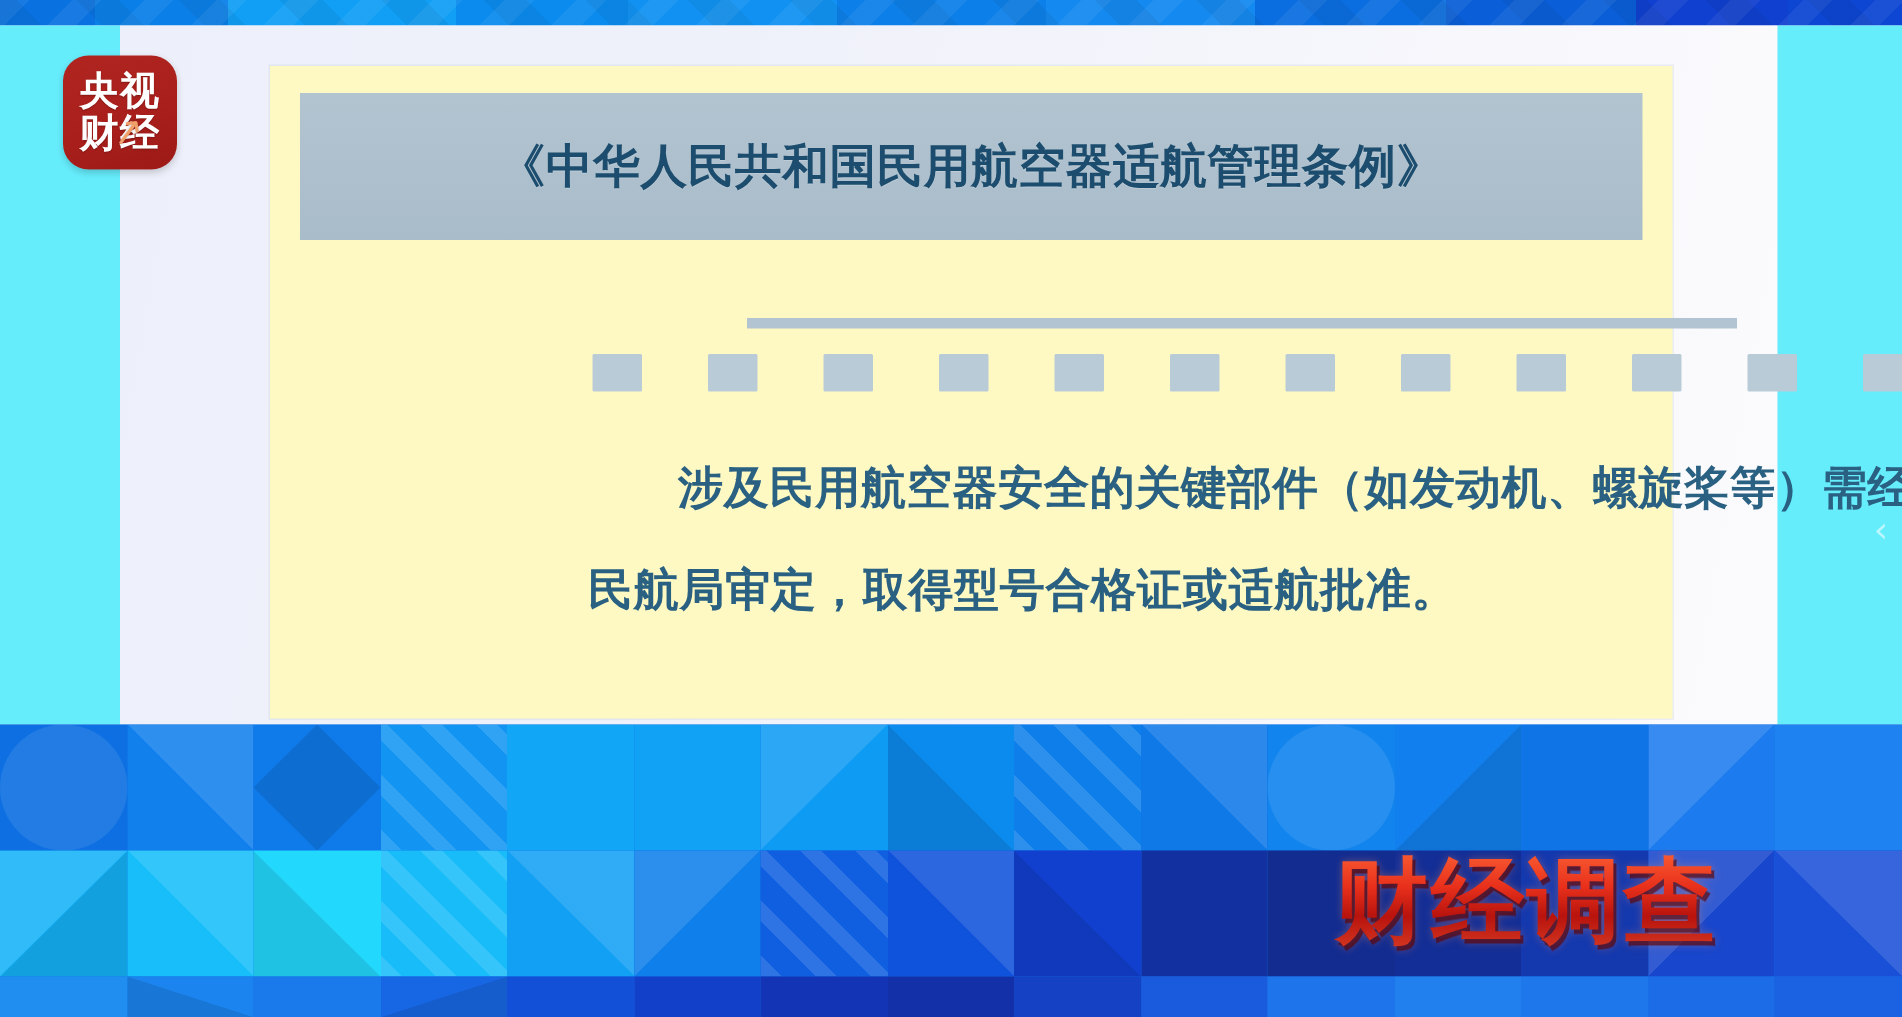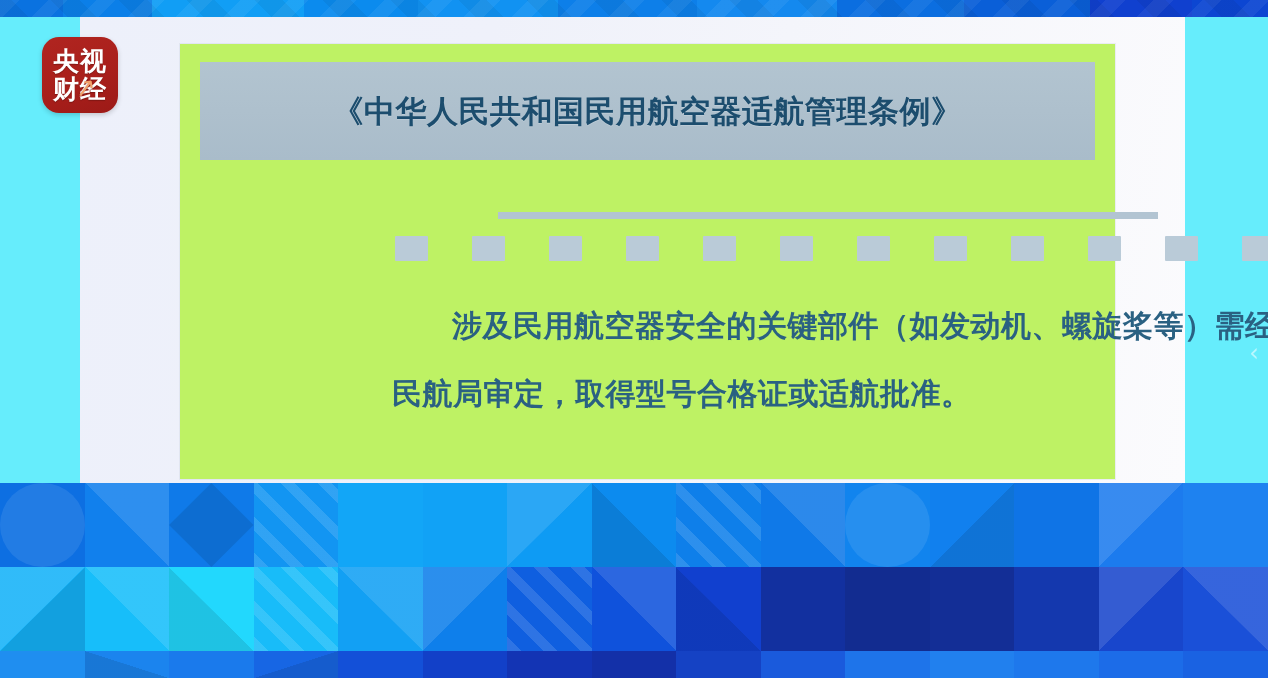--- a/index.html
+++ b/index.html
@@ -108,21 +108,21 @@
     transform: rotate(-8deg);
     font-family: "DejaVu Sans", sans-serif;
     text-shadow: 0 0 2px rgba(0,0,0,0.25);
   }
 
   
   .card {
     position: absolute;
     left: 180px; top: 44px;
     width: 935px; height: 435px;
-    background: #bef264;
+    background: #fef9c3;
     box-shadow: 0 0 0 1px rgba(190,200,215,0.25);
   }
 
   .card-header {
     position: absolute;
     left: 20px; top: 18px;
     width: 895px; height: 98px;
     background: linear-gradient(180deg, #B2C4D0 0%, #AEC0CD 50%, #A9BCCA 100%);
     display: flex;
     flex-direction: column;
@@ -380,14 +380,15 @@
       <div class="bb-cell" style="background:#1542C4"></div>
       <div class="bb-cell" style="background:#1A5ADC"></div>
       <div class="bb-cell" style="background:#1E74EA"></div>
       <div class="bb-cell" style="background:#2180EE"></div>
       <div class="bb-cell" style="background:#1E78EC"></div>
       <div class="bb-cell" style="background:#1C6CE8"></div>
       <div class="bb-cell" style="background:#1A62E2"></div>
     </div>
   </div>
 
+  <div class="program-logo">财经调查</div>
 
 </div>
 
 </body></html>

